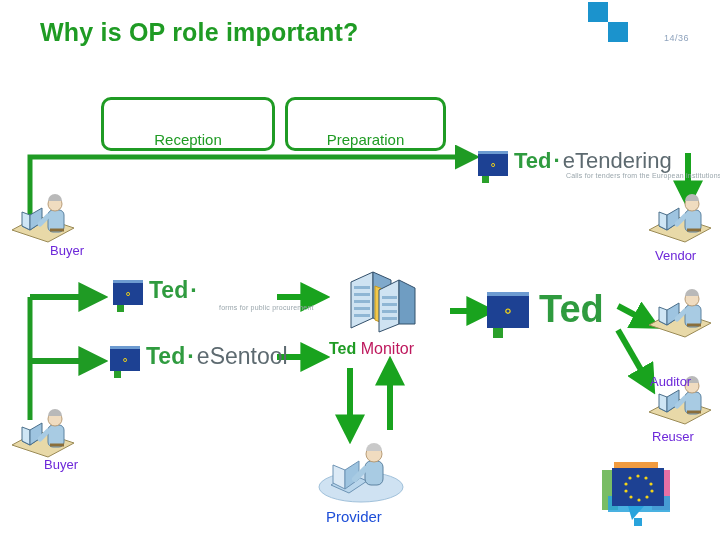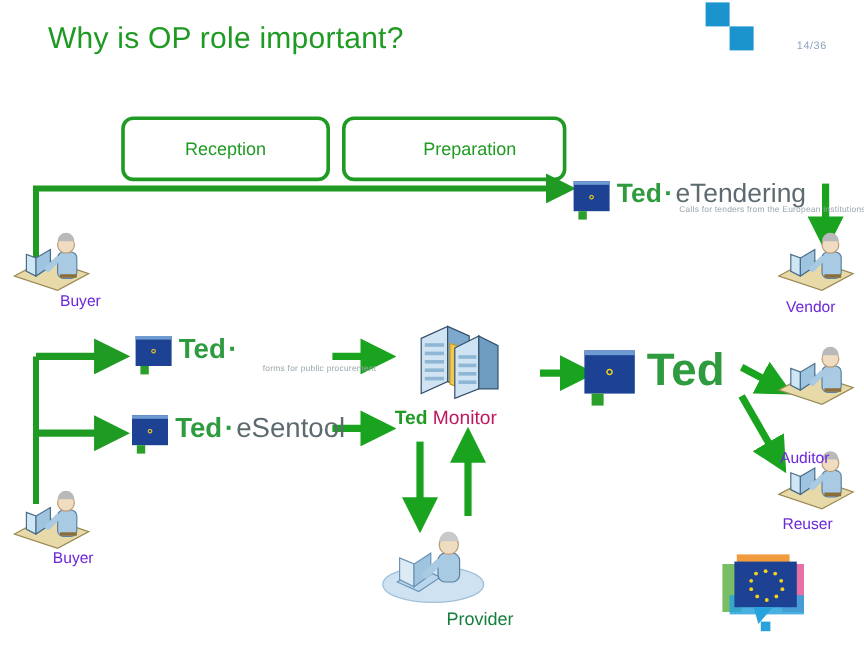--- a/index.html
+++ b/index.html
@@ -8,44 +8,44 @@
     background:#ffffff;
     font-family:"Liberation Sans", sans-serif;
     overflow:hidden;
     position:relative;
   }
   .slide{position:absolute;left:0;top:0;width:720px;height:540px;}
 
   
   .title{
     position:absolute;left:40px;top:18px;
-    font-size:25px;font-weight:normal;
+    font-size:25px;font-weight:bold;
     color:#1f9b24;
     letter-spacing:.2px;
     white-space:nowrap;
   }
   .pagenum{
     position:absolute;left:664px;top:33px;
     font-size:9px;color:#8fa3bd;
     letter-spacing:.5px;
   }
   .sq{position:absolute;background:#1b93cd;}
   .sq1{left:588px;top:2px;width:20px;height:20px;}
   .sq2{left:608px;top:22px;width:20px;height:20px;}
 
   
   .phase{
     position:absolute;top:97px;height:48px;
     border:3px solid #1f9b24;border-radius:10px;
     background:#fff;
-    display:flex;align-items:center;justify-content:center;
+    display:flex;align-items:flex-end;justify-content:center;
     color:#1f9b24;font-size:15px;
   }
   .phase-reception{left:101px;width:168px;}
-  .phase-preparation{left:285px;width:155px;padding-left:26px;}
+  .phase-preparation{left:285px;width:155px;}
   .phase-publication{left:459px;width:175px;}
 
   
   .role{
     position:absolute;font-size:13px;color:#6d28d9;white-space:nowrap;
   }
   .role-buyer-top{left:50px;top:243px;}
   .role-vendor{left:655px;top:248px;}
   .role-auditor{left:650px;top:330px;margin-top:44px;}
   .role-reuser{left:652px;top:429px;}
@@ -357,15 +357,15 @@
       <polygon points="32,48 48,48 36,62" fill="#29a3dc"></polygon>
       <rect x="38" y="60" width="8" height="8" fill="#29a3dc"></rect>
     </svg>
   </div>
 
   <div class="role role-buyer-top">Buyer</div>
   <div class="role role-vendor">Vendor</div>
   <div class="role role-auditor">Auditor</div>
   <div class="role role-reuser">Reuser</div>
   <div class="role role-buyer-bottom">Buyer</div>
-  <div class="role role-provider" style="font-size:15px;color:#15803d;margin-left:46px;">Provider</div>
+  <div class="role role-provider" style="font-size:15px;color:#1d4ed8;">Provider</div>
 
 </div>
 
 </body></html>

